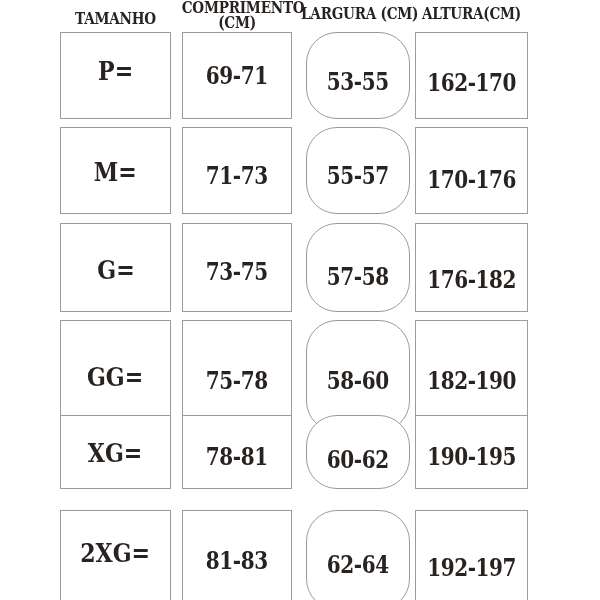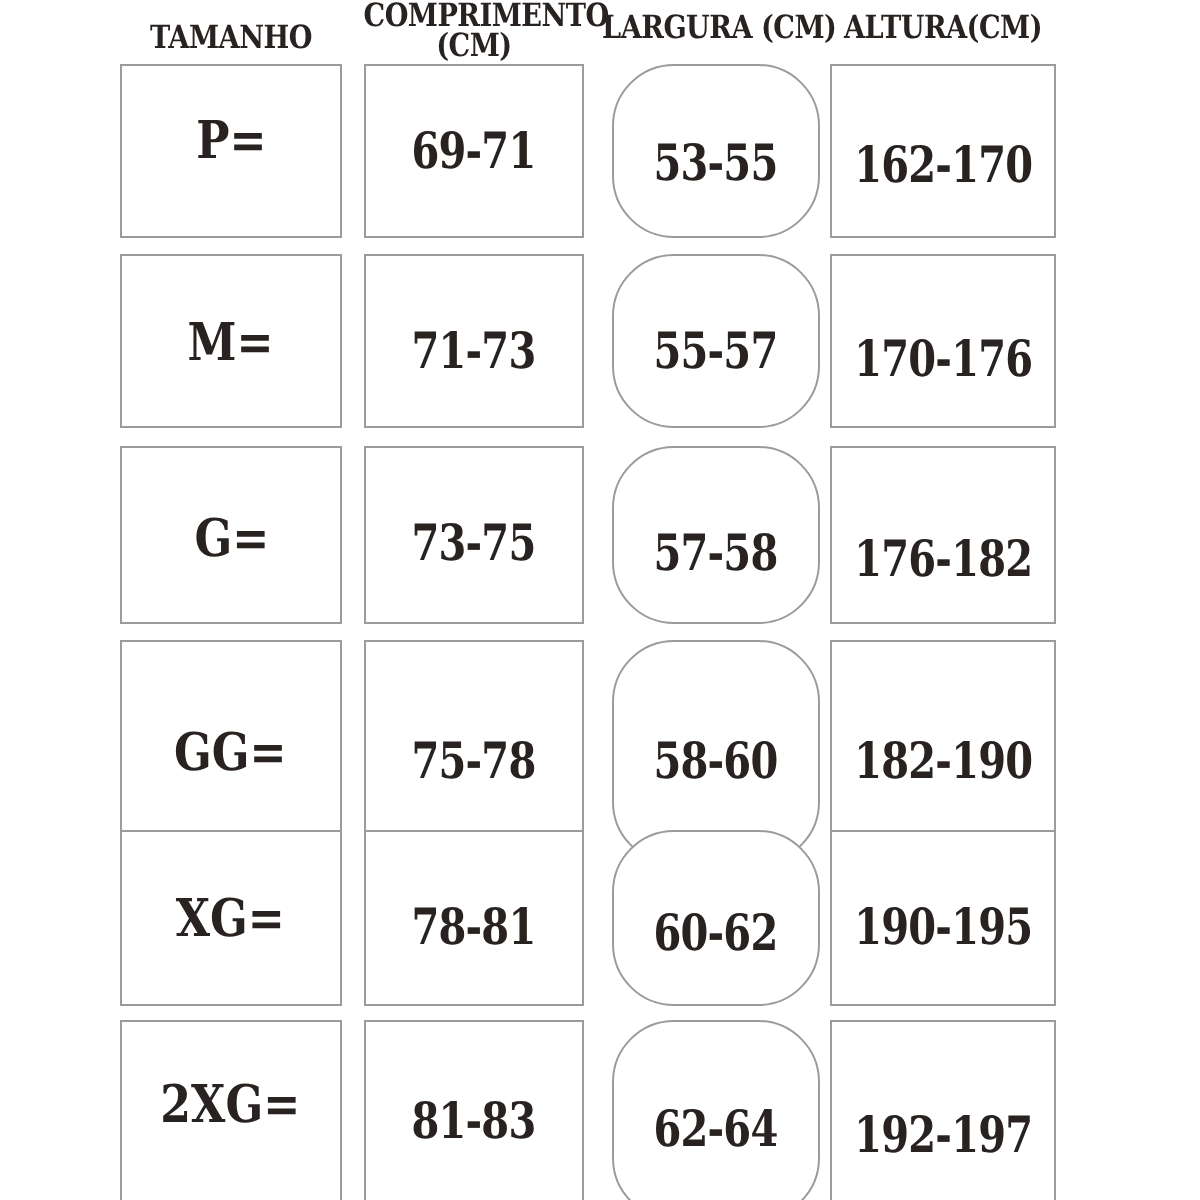--- a/index.html
+++ b/index.html
@@ -56,21 +56,21 @@
   
   .c1 { left: 60px;  width: 111px; }
   .c2 { left: 182px; width: 110px; }
   .c3 { left: 306px; width: 104px; border-radius: 31px; }
   .c4 { left: 415px; width: 113px; }
   
   .r1 { top: 32px;  height: 87px;  }
   .r2 { top: 127px; height: 87px;  }
   .r3 { top: 223px; height: 89px;  }
   .r4 { top: 320px; height: 112px;  }
-  .r5 { top: 415px; height: 88px;  }
+  .r5 { top: 415px; height: 74px;  }
   .r6 { top: 510px; height: 100px; }
 </style>
 </head>
 <body>
 
 <div class="hdr h1">TAMANHO</div>
 <div class="hdr h2 two-line"><span>COMPRIMENTO</span><br><span>(CM)</span></div>
 <div class="hdr h3">LARGURA (CM)</div>
 <div class="hdr h4">ALTURA(CM)</div>
 

